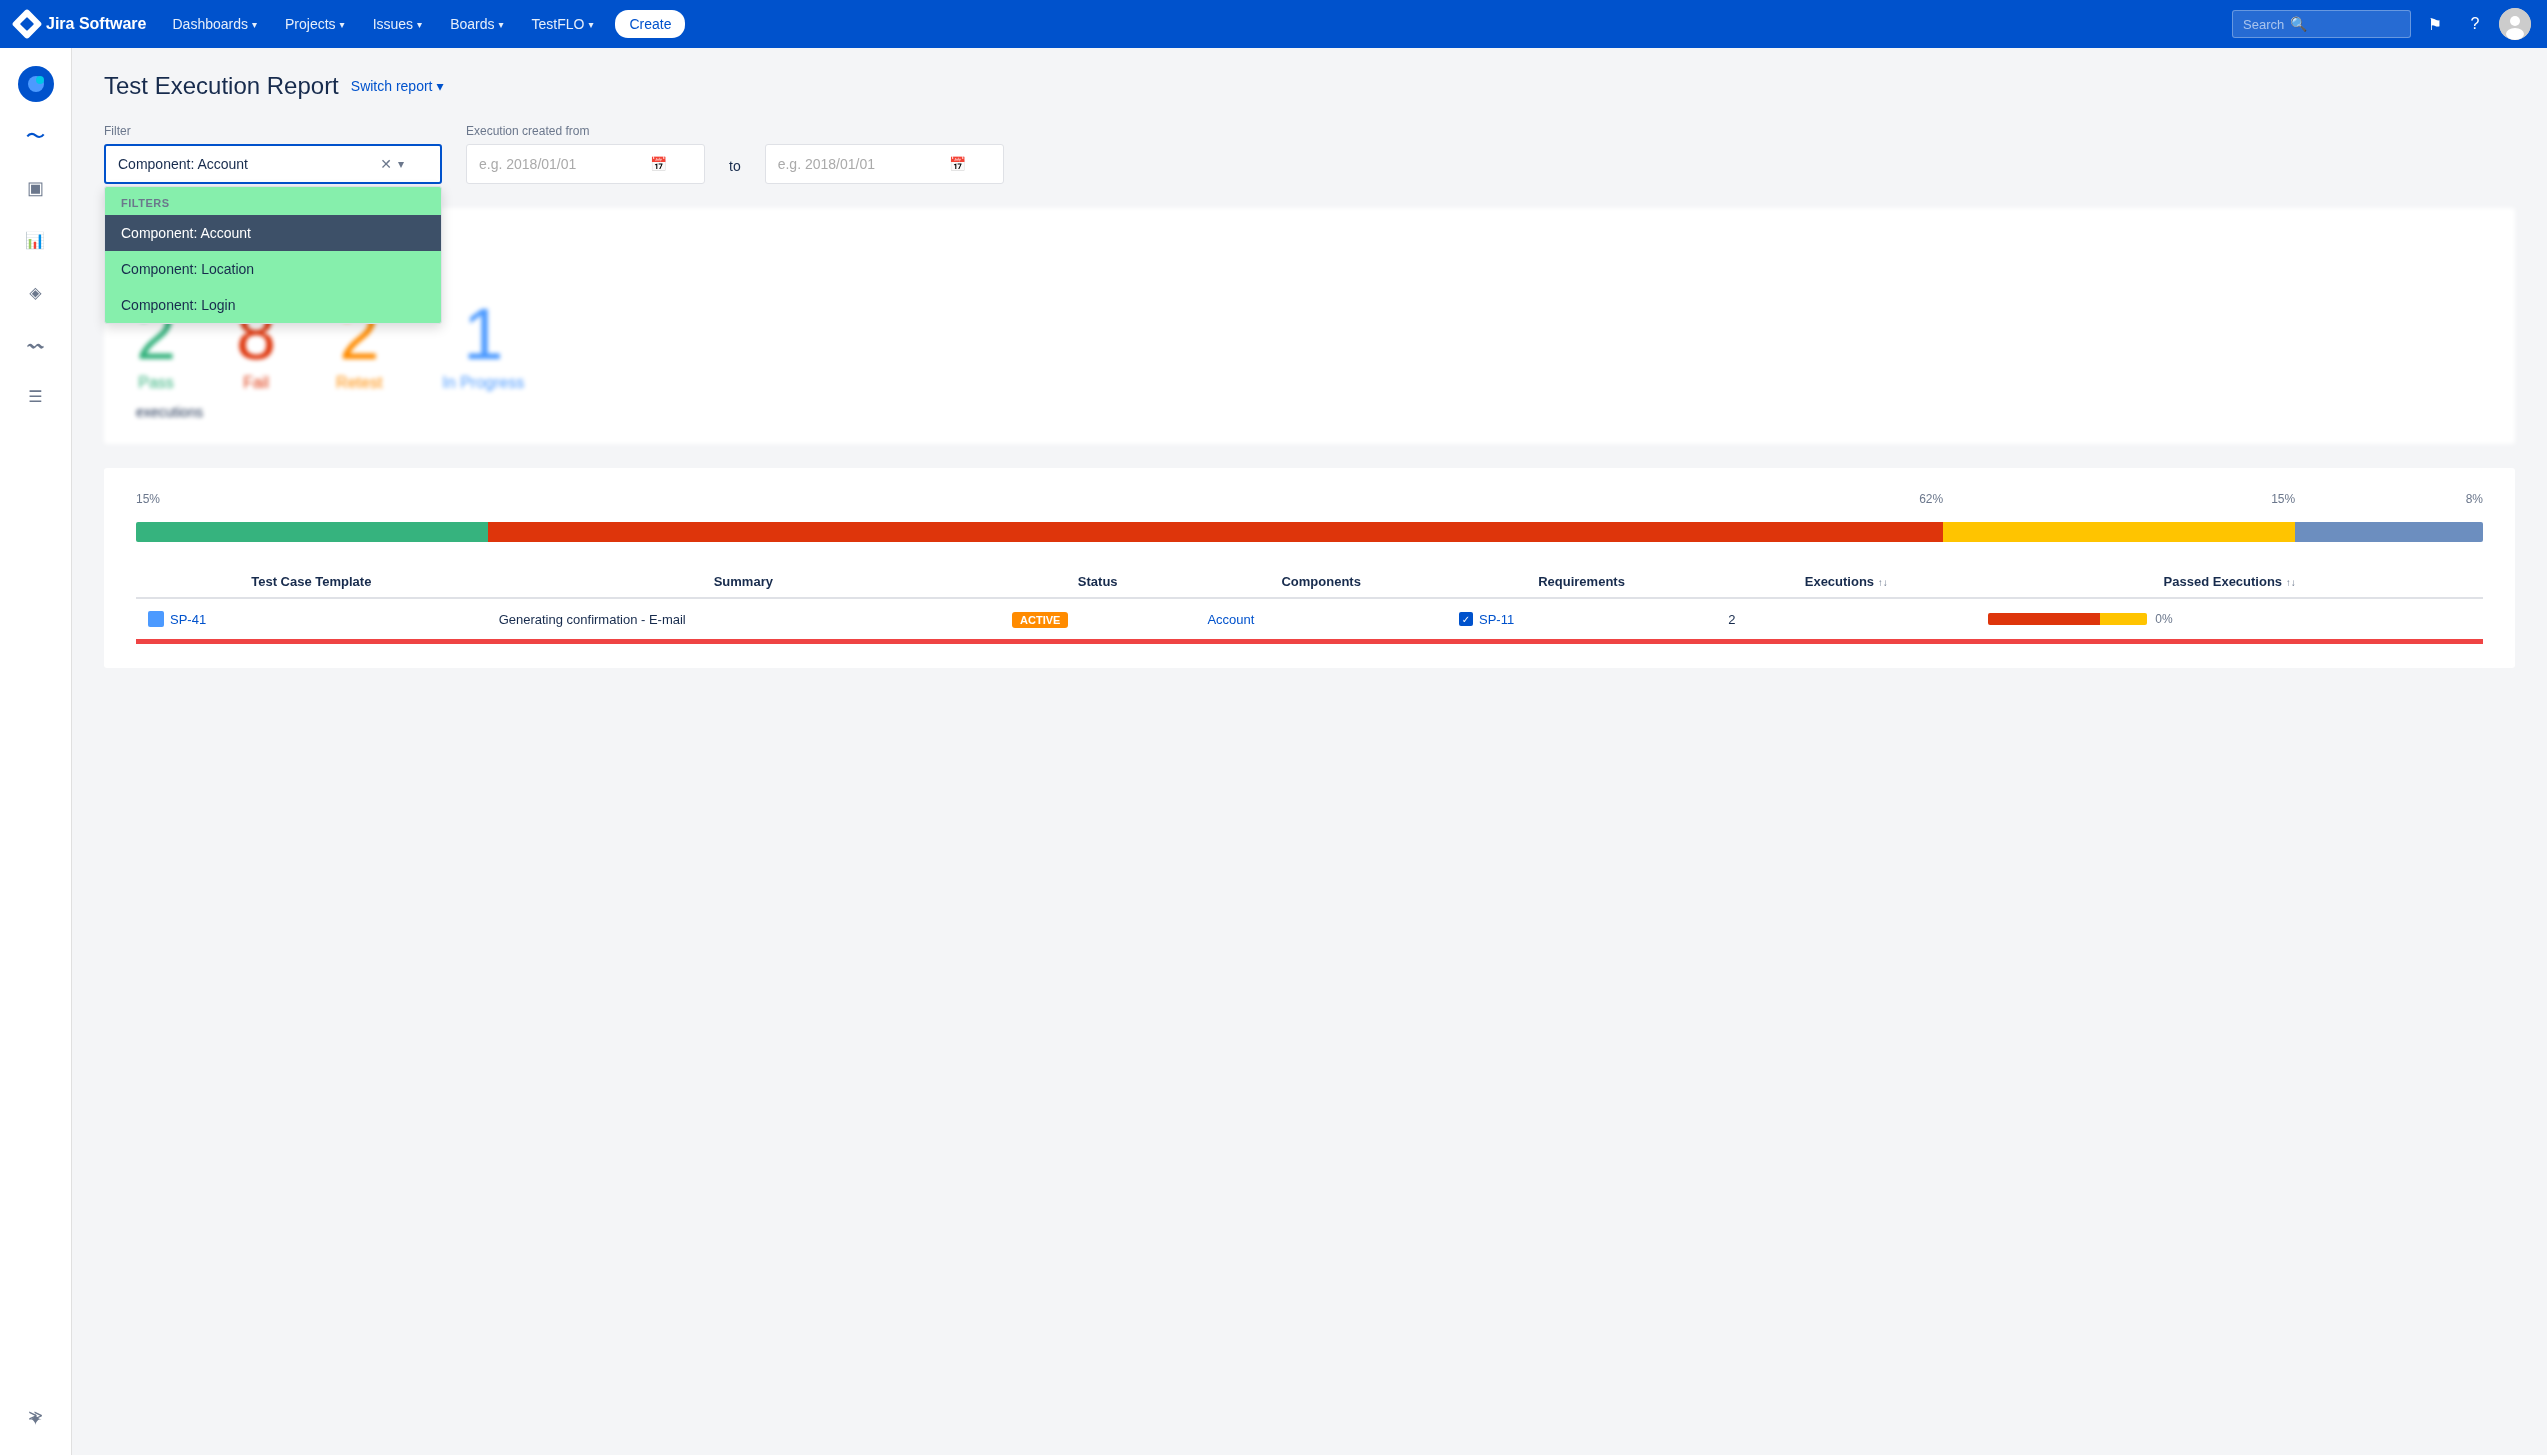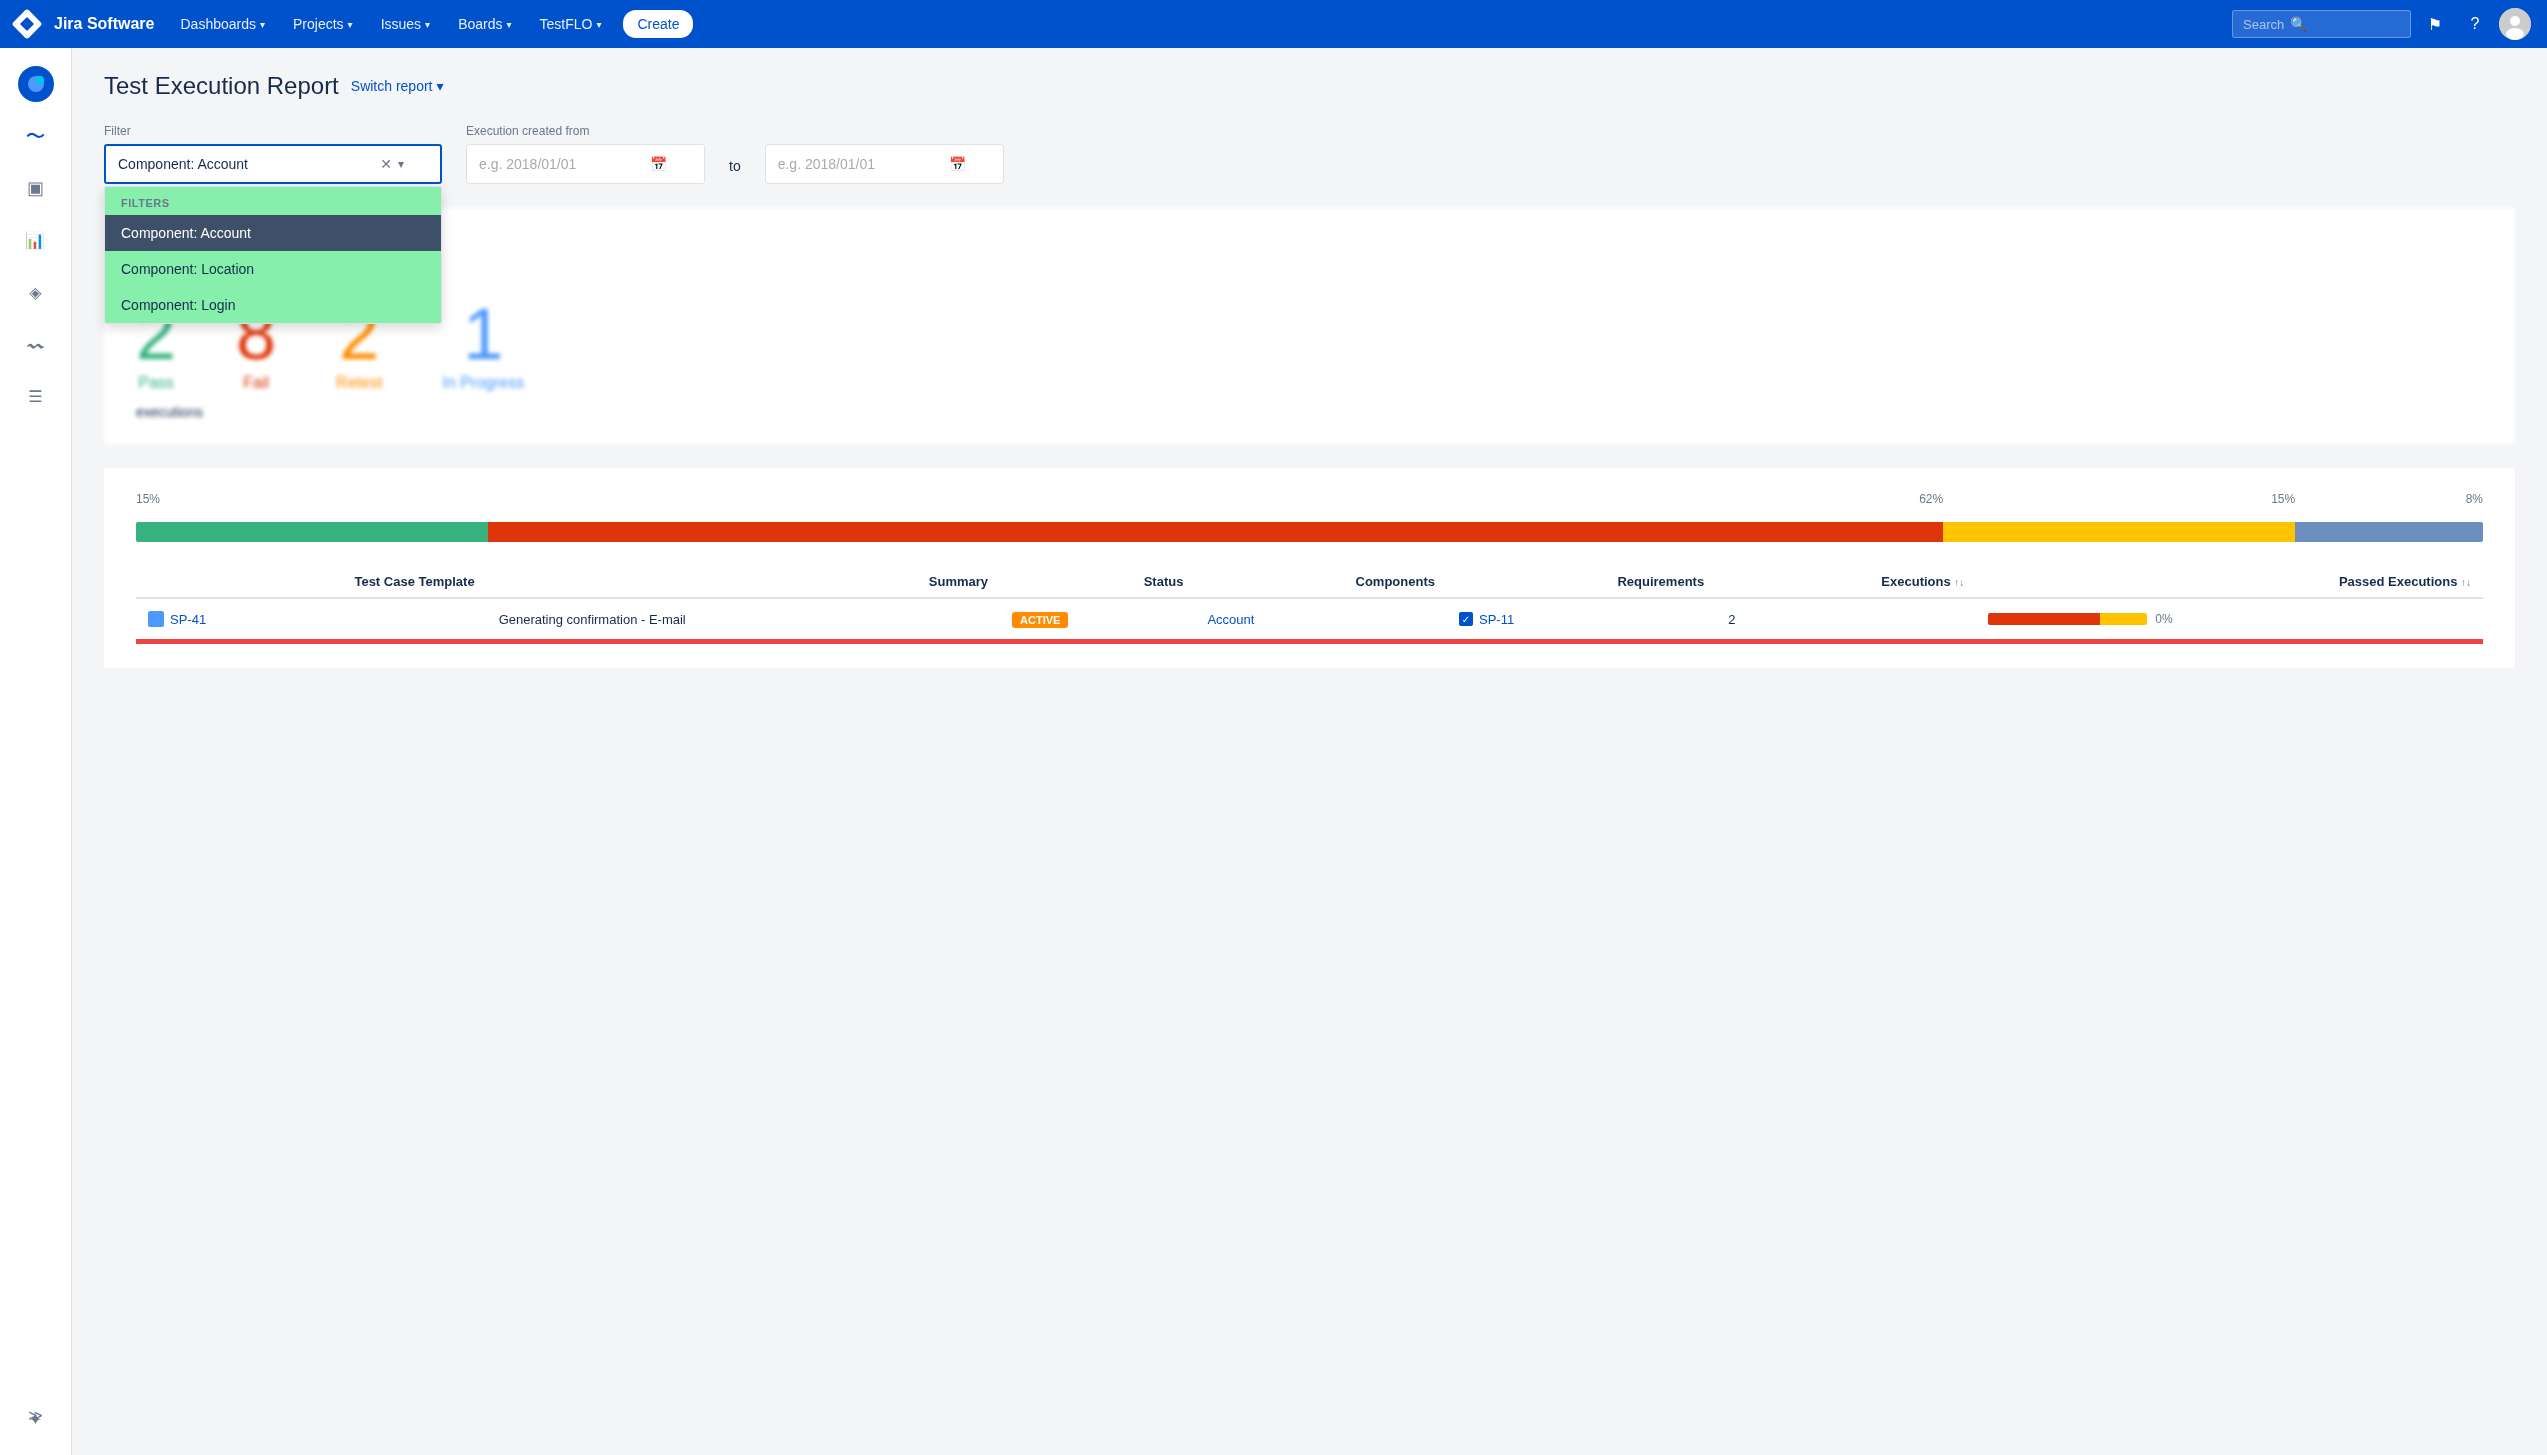--- a/index.html
+++ b/index.html
@@ -11,21 +11,21 @@
       height: 48px;
       display: flex;
       align-items: center;
       padding: 0 16px;
       gap: 8px;
       position: fixed;
       top: 0; left: 0; right: 0;
       z-index: 100;
     }
     .nav-logo {
-      display: flex; align-items: center; gap: 16px;
+      display: flex; align-items: center; gap: 8px;
       color: white; font-weight: 700; font-size: 16px;
       margin-right: 8px;
       justify-content: flex-end;
     }
     .nav-logo-diamond {
       width: 22px; height: 22px;
       background: white;
       transform: rotate(45deg);
       border-radius: 3px;
       display: flex; align-items: center; justify-content: center;
@@ -261,21 +261,21 @@
     }
     .bar-pass { background: #36b37e; }
     .bar-fail { background: #de350b; }
     .bar-retest { background: #ffc400; }
     .bar-inprogress { background: #6c8ebf; }
 
     
     .table-container { overflow-x: auto; }
     table { width: 100%; border-collapse: collapse; }
     th {
-      text-align: right;
+      text-align: center;
       font-size: 13px;
       color: #172b4d;
       font-weight: 600;
       padding: 8px 12px;
       border-bottom: 2px solid #dfe1e6;
       white-space: nowrap;
     }
     th .sort-icon { font-size: 10px; color: #6b778c; }
     td {
       padding: 12px;

